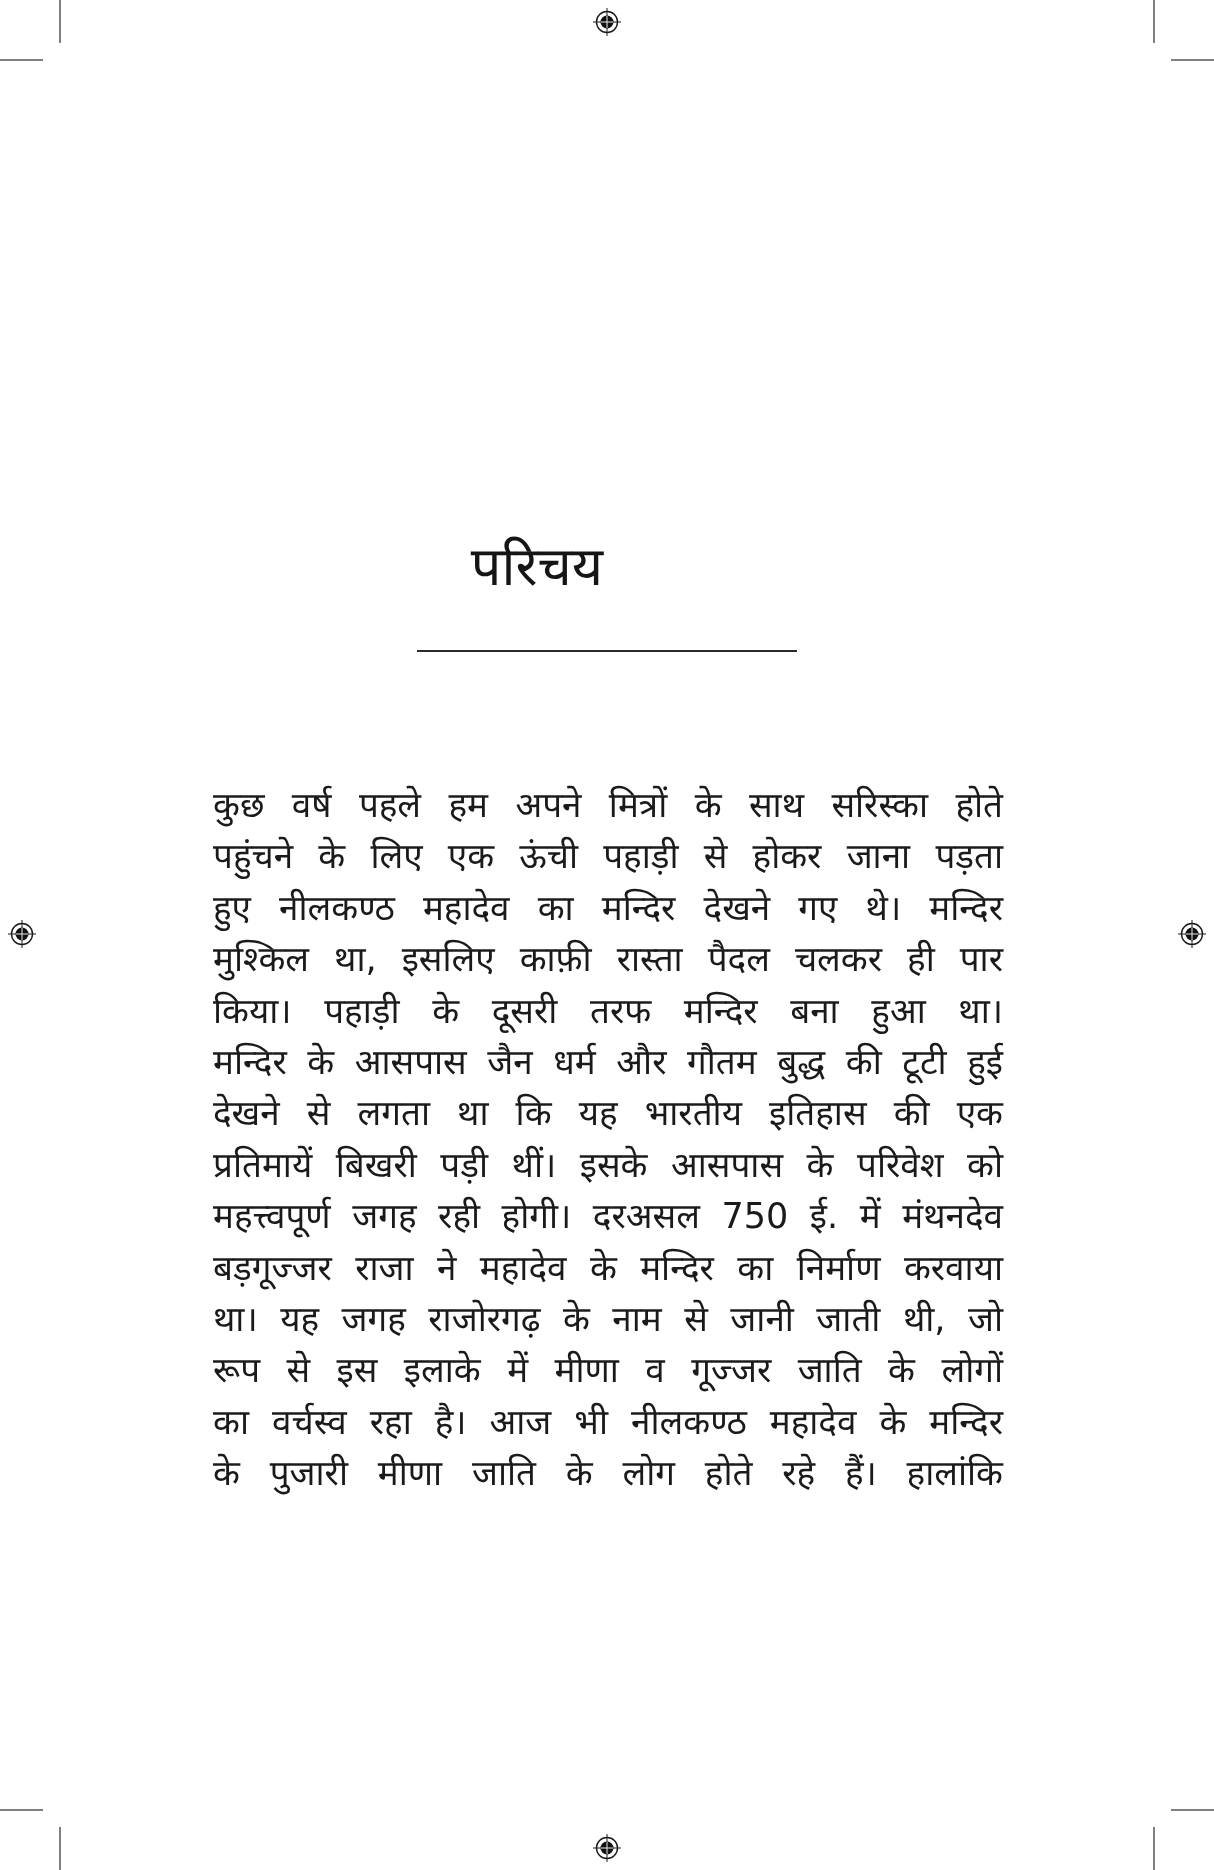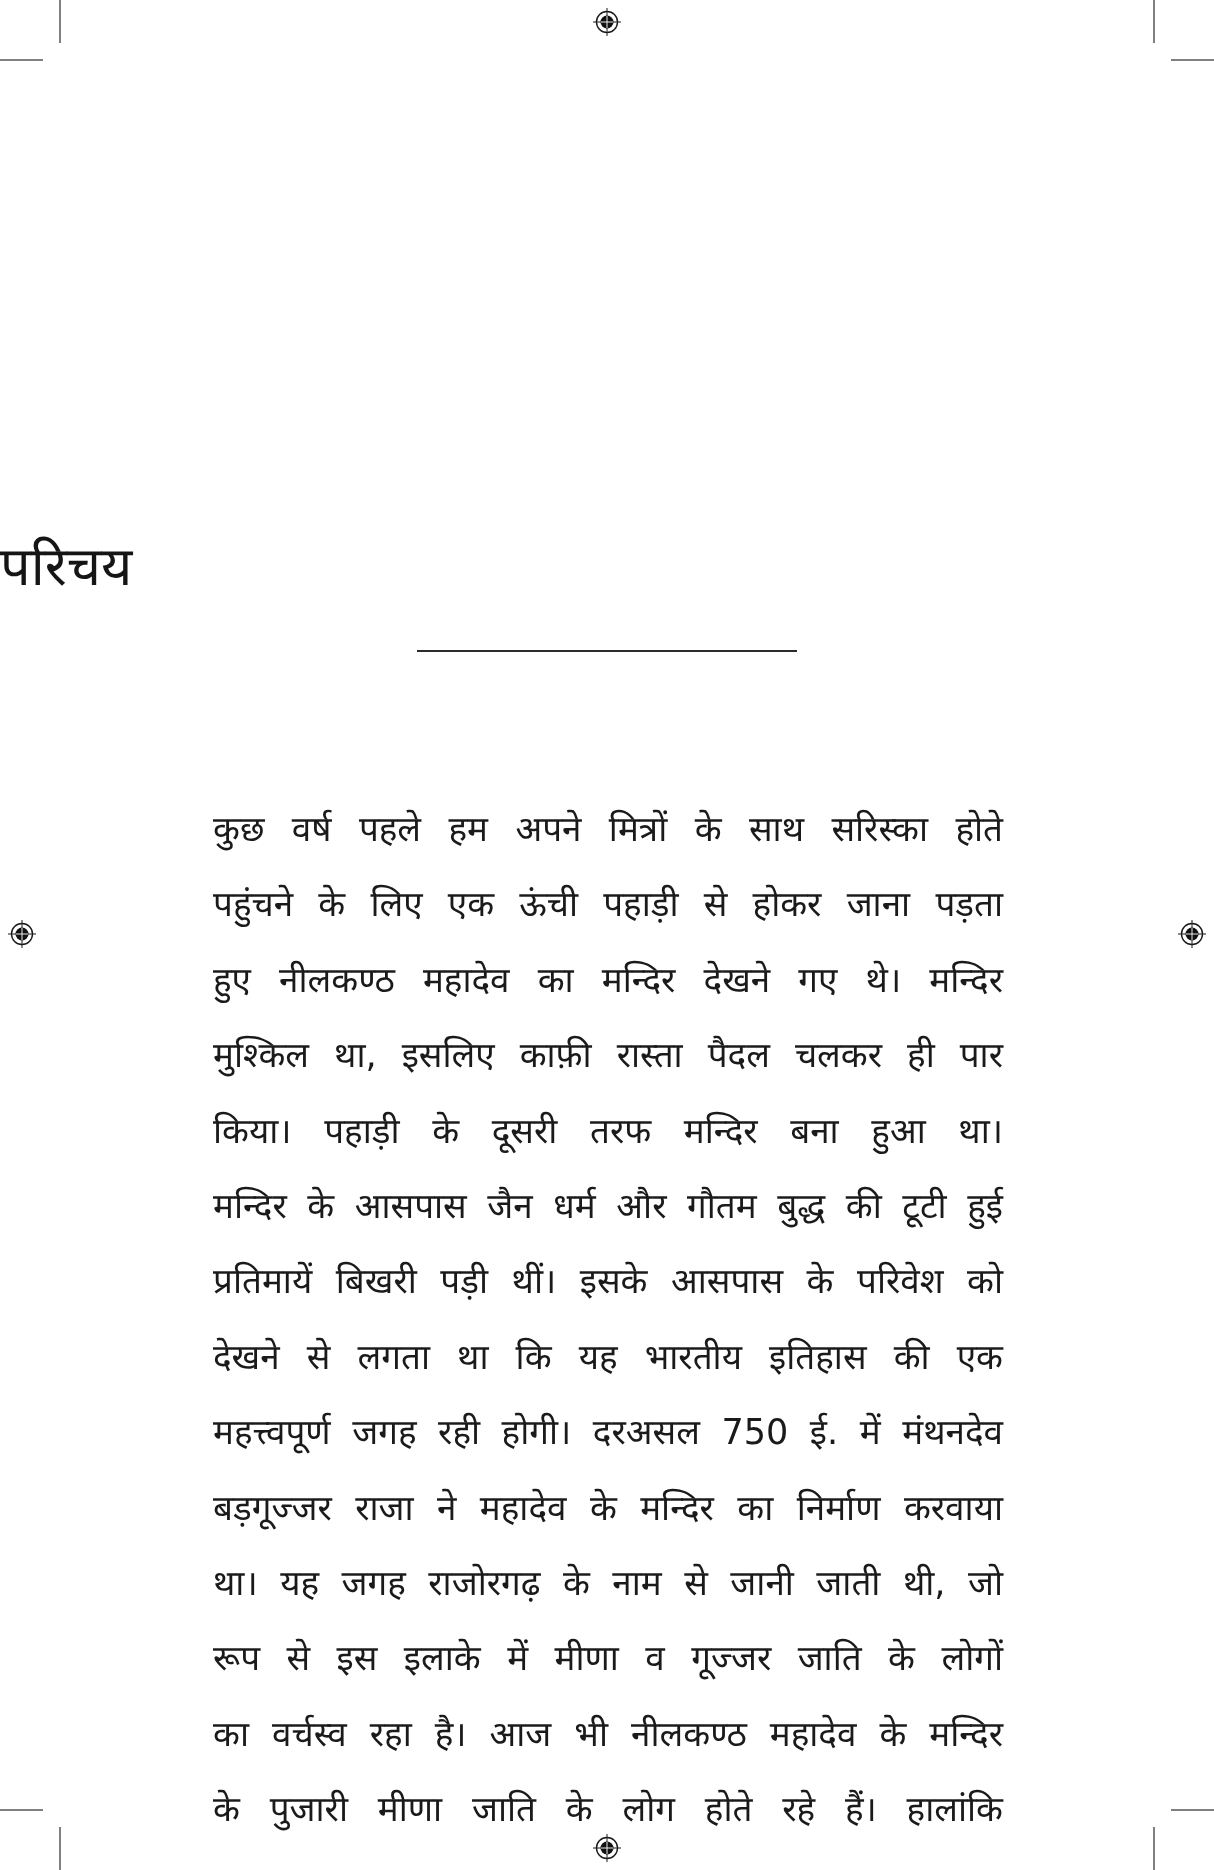--- a/index.html
+++ b/index.html
@@ -28,21 +28,21 @@
       height: 30px;
       margin-left: -15px;
       margin-top: -15px;
     }
 
     .page-title {
       position: absolute;
       left: 0;
       width: 1074px;
       top: 527px;
-      text-align: left;
+      text-align: center;
       font-size: 54px;
       line-height: 80px;
       font-weight: normal;
       color: #151515;
       margin: 0;
     }
     .title-rule {
       position: absolute;
       left: 417px;
       top: 650px;
@@ -59,21 +59,20 @@
     }
     .body-line {
       display: block;
       height: 51.4px;
       line-height: 51.4px;
       font-size: 35px;
       white-space: nowrap;
       text-align: justify;
       text-align-last: justify;
       color: #1a1a1a;
-      margin-top: 24px;
     }
   </style>
 </head>
 <body>
 
 <div class="crop-v" style="left:59px; top:0;"></div>
 <div class="crop-h" style="left:0; top:59px;"></div>
 
 <div class="crop-v" style="left:1153px; top:0;"></div>
 <div class="crop-h" style="left:1171px; top:59px;"></div>
@@ -120,21 +119,21 @@
 <h1 class="page-title">परिचय</h1>
 <div class="title-rule"></div>
 
 <div class="body-text">
   <span class="body-line">कुछ वर्ष पहले हम अपने मित्रों के साथ सरिस्का होते</span>
   <span class="body-line">पहुंचने के लिए एक ऊंची पहाड़ी से होकर जाना पड़ता</span>
   <span class="body-line">हुए नीलकण्ठ महादेव का मन्दिर देखने गए थे। मन्दिर</span>
   <span class="body-line">मुश्किल था, इसलिए काफ़ी रास्ता पैदल चलकर ही पार</span>
   <span class="body-line">किया। पहाड़ी के दूसरी तरफ मन्दिर बना हुआ था।</span>
   <span class="body-line">मन्दिर के आसपास जैन धर्म और गौतम बुद्ध की टूटी हुई</span>
+  <span class="body-line">देखने से लगता था कि यह भारतीय इतिहास की एक</span>
   <span class="body-line">प्रतिमायें बिखरी पड़ी थीं। इसके आसपास के परिवेश को</span>
-  <span class="body-line">देखने से लगता था कि यह भारतीय इतिहास की एक</span>
   <span class="body-line">महत्त्वपूर्ण जगह रही होगी। दरअसल 750 ई. में मंथनदेव</span>
   <span class="body-line">बड़गूज्जर राजा ने महादेव के मन्दिर का निर्माण करवाया</span>
   <span class="body-line">था। यह जगह राजोरगढ़ के नाम से जानी जाती थी, जो</span>
   <span class="body-line">रूप से इस इलाके में मीणा व गूज्जर जाति के लोगों</span>
   <span class="body-line">का वर्चस्व रहा है। आज भी नीलकण्ठ महादेव के मन्दिर</span>
   <span class="body-line">के पुजारी मीणा जाति के लोग होते रहे हैं। हालांकि</span>
 </div>
 
 </body></html>

